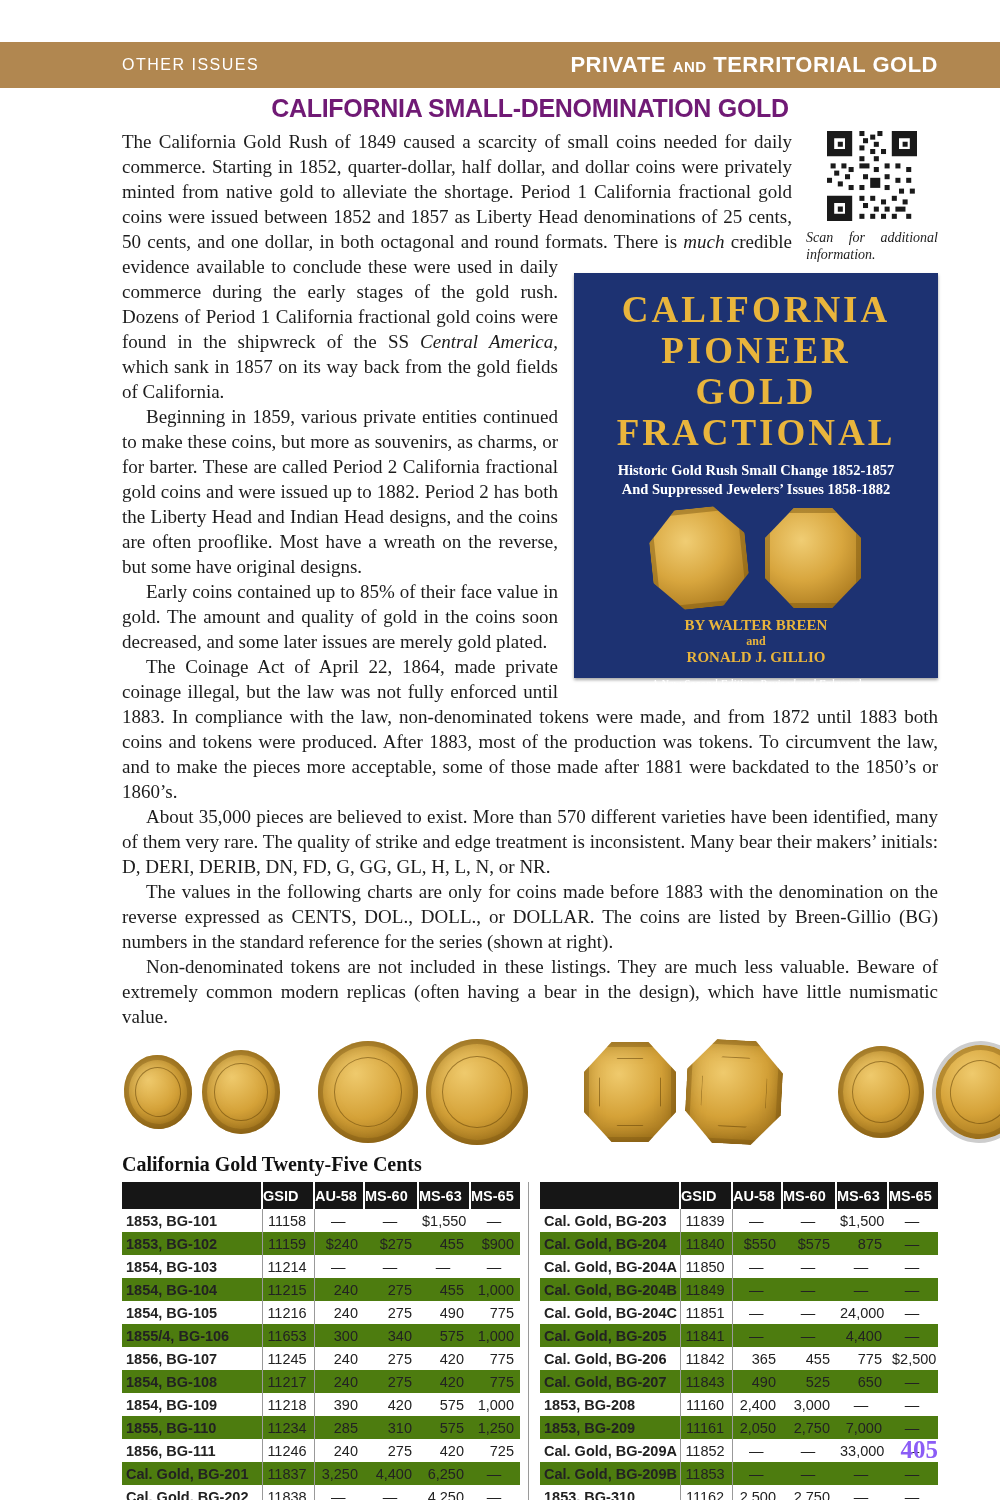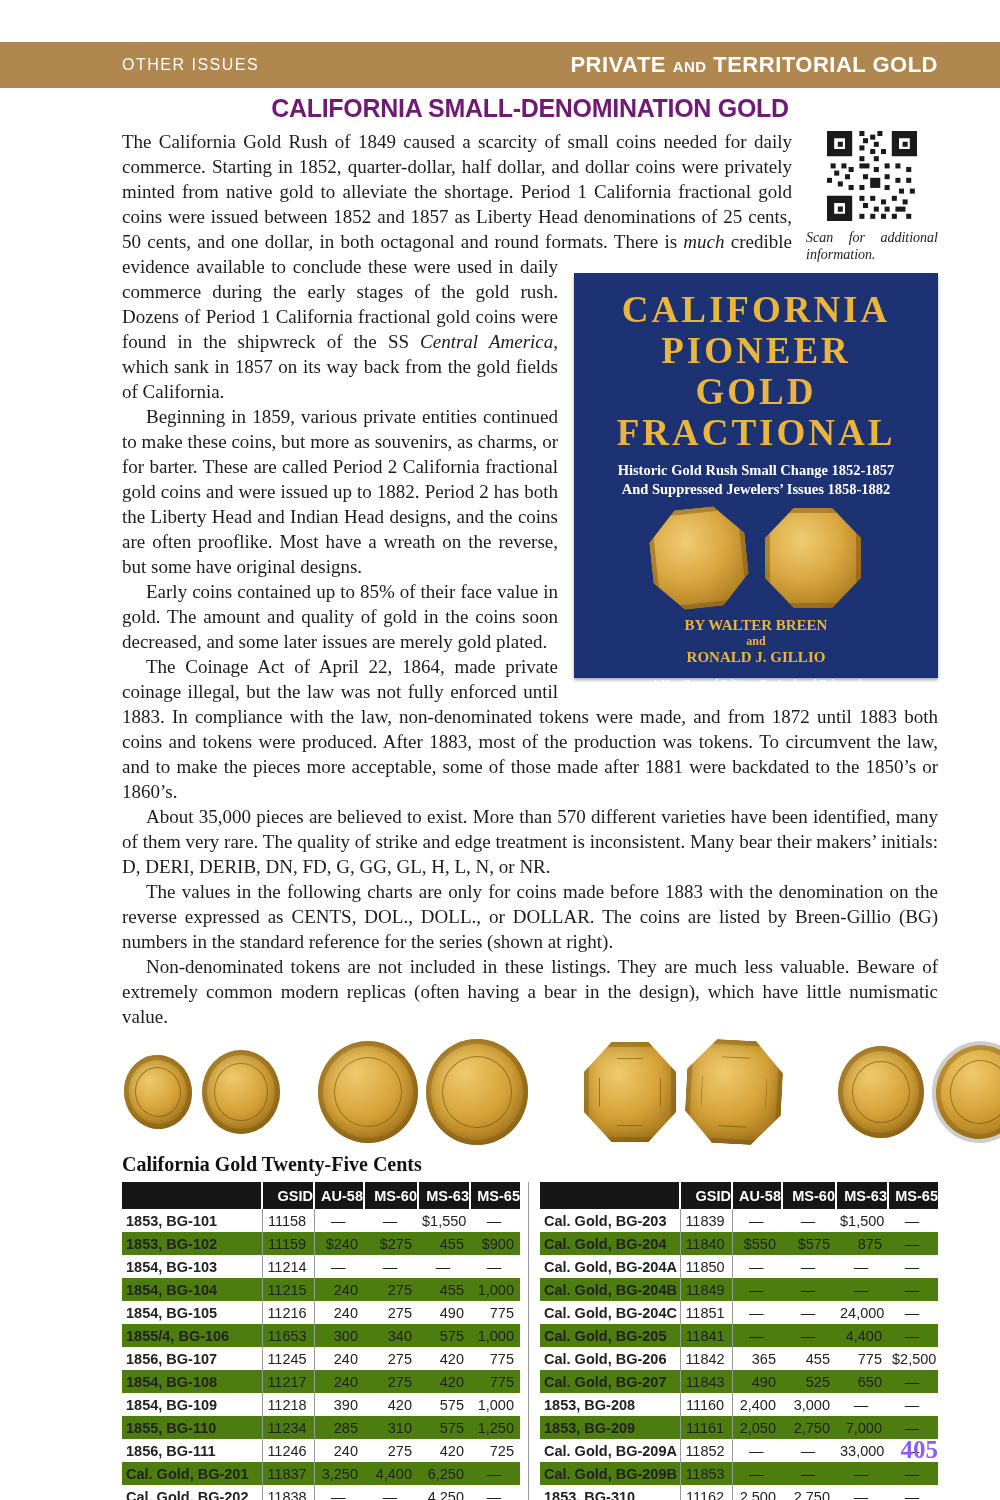--- a/index.html
+++ b/index.html
@@ -70,21 +70,21 @@
 
   
   .tables-row{display:flex;gap:20px;position:relative;}
   .tables-row::before{content:"";position:absolute;left:406px;top:0;bottom:0;width:1px;background:#9a9a9a;}
   table.price{border-collapse:collapse;width:398px;table-layout:fixed;
               font-family:"Liberation Sans",sans-serif;border-bottom:2px solid #8a8a8a;}
   table.price col.cn{width:140px;} table.price col.cg{width:52px;}
   table.price col.c1{width:50px;} table.price col.c2{width:54px;}
   table.price col.c3{width:52px;} table.price col.c4{width:50px;}
   table.price th{background:#161616;color:#fff;font-weight:700;font-size:14.5px;height:27px;
-                 border-right:2px solid #fff;text-align:right;padding:0;}
+                 border-right:2px solid #fff;text-align:left;padding:0;}
   table.price th:last-child{border-right:none;}
   table.price td{height:23px;font-size:14.5px;padding:0 6px 0 4px;color:#222;white-space:nowrap;overflow:hidden;}
   table.price tr.alt{background:#4d7c0f;}
   td.c-name{font-weight:700;border-right:1px solid #999;padding-left:6px;}
   td.c-gsid{text-align:center;border-right:1px solid #999;}
   td.c-val{text-align:right;}
   td.c-dash{text-align:center;color:#666;}
 
   
   .page-number{position:absolute;right:62px;bottom:36px;font-weight:700;font-size:25px;color:#8b5cf6;}

